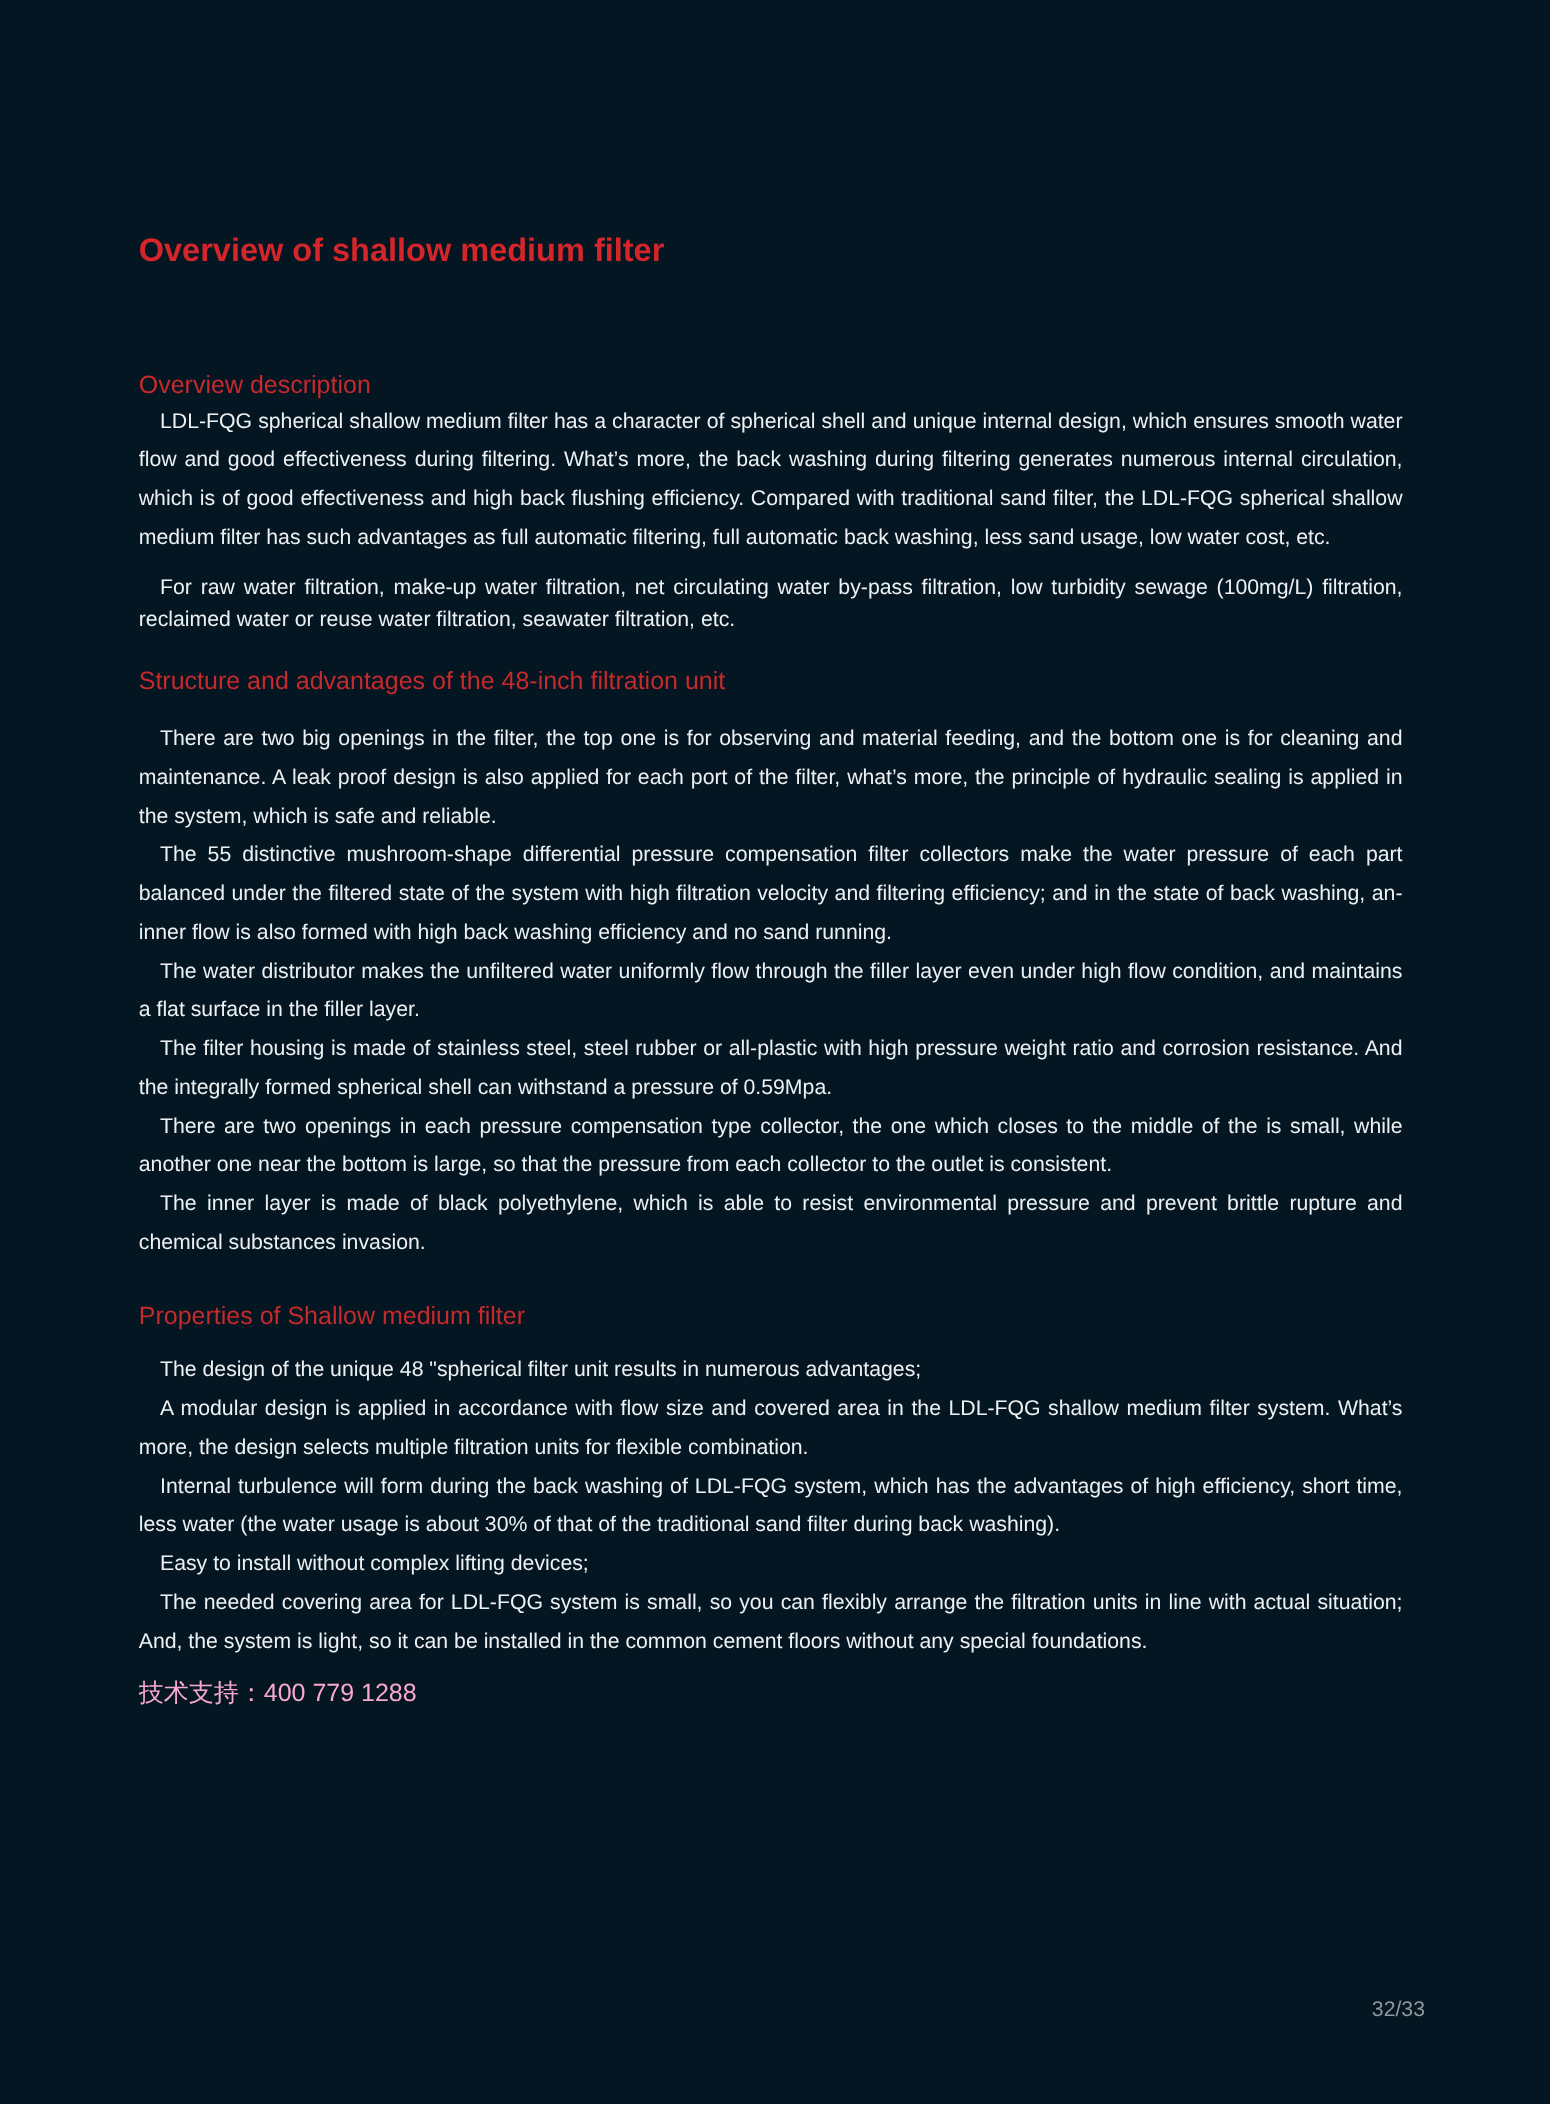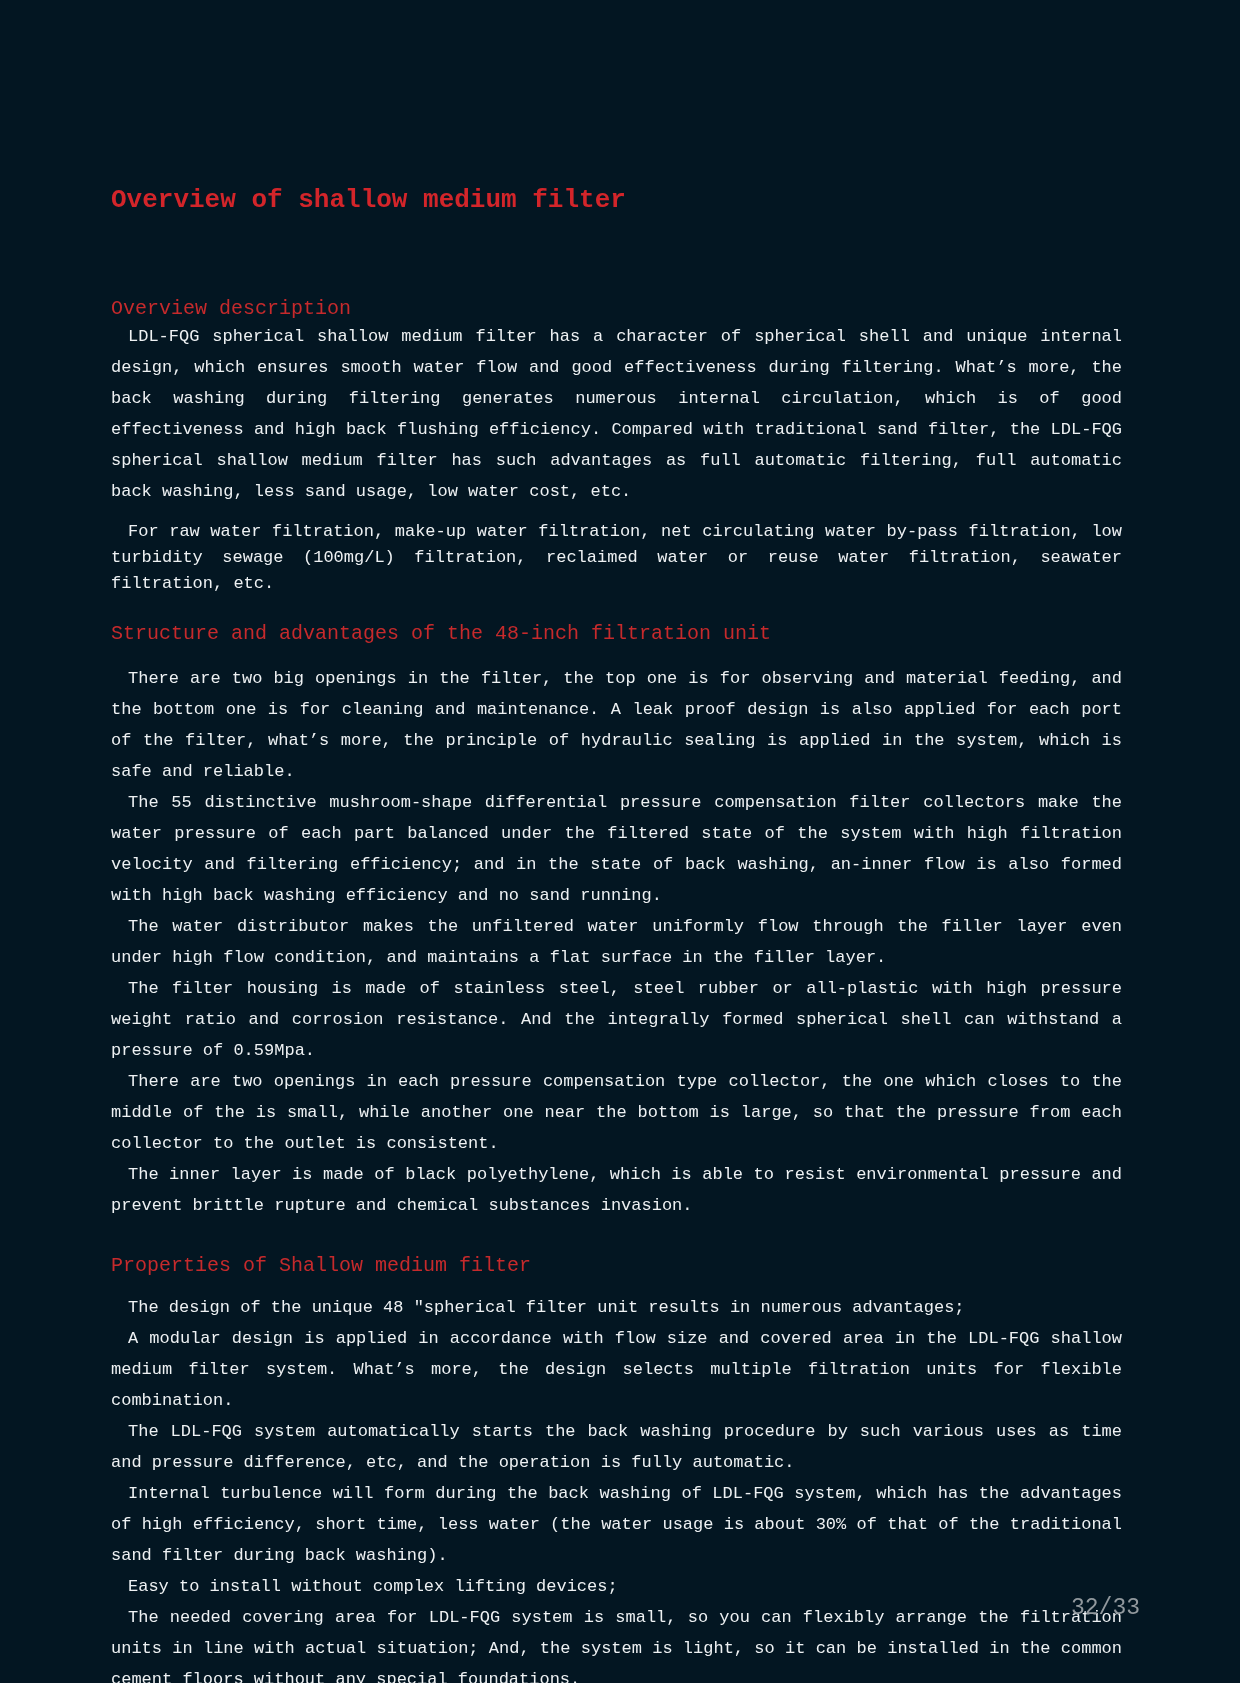--- a/index.html
+++ b/index.html
@@ -2,21 +2,21 @@
 <html><head>
 <meta charset="utf-8">
 <style>
   * { margin: 0; padding: 0; box-sizing: border-box; }
   html, body { background: #031622; }
   .page {
     position: relative;
     width: 1240px;
     height: 1683px;
     background: #031622;
-    font-family: Liberation Mono, monospace;
+    font-family: Liberation Sans, sans-serif;
     overflow: hidden;
   }
   .content {
     padding: 184px 118px 0 111px;
   }
   h1.doc-title {
     font-size: 26px;
     line-height: 32px;
     font-weight: bold;
     color: #d3252a;
@@ -46,21 +46,21 @@
   .support-line {
     margin-top: 14px;
     font-size: 20px;
     line-height: 26px;
     color: #f9a8d4;
   }
   .page-number {
     position: absolute;
     top: 1594px;
     right: 100px;
-    font-size: 23px;
+    font-size: 17px;
     line-height: 28px;
     color: #91989d;
   }
 </style>
 </head>
 <body>
 
 <div class="page">
   <div class="content">
 
@@ -82,21 +82,20 @@
       <p class="para">The water distributor makes the unfiltered water uniformly flow through the filler layer even under high flow condition, and maintains a flat surface in the filler layer.</p>
       <p class="para">The filter housing is made of stainless steel, steel rubber or all-plastic with high pressure weight ratio and corrosion resistance. And the integrally formed spherical shell can withstand a pressure of 0.59Mpa.</p>
       <p class="para">There are two openings in each pressure compensation type collector, the one which closes to the middle of the is small, while another one near the bottom is large, so that the pressure from each collector to the outlet is consistent.</p>
       <p class="para">The inner layer is made of black polyethylene, which is able to resist environmental pressure and prevent brittle rupture and chemical substances invasion.</p>
     </section>
 
     <section id="sec-properties">
       <h2 class="sec-heading">Properties of Shallow medium filter</h2>
       <p class="para">The design of the unique 48 "spherical filter unit results in numerous advantages;</p>
       <p class="para">A modular design is applied in accordance with flow size and covered area in the LDL-FQG shallow medium filter system. What’s more, the design selects multiple filtration units for flexible combination.</p>
-      <p class="para">The LDL-FQG system automatically starts the back washing procedure by such various uses as time and pressure difference, etc, and the operation is fully automatic.</p>
       <p class="para">Internal turbulence will form during the back washing of LDL-FQG system, which has the advantages of high efficiency, short time, less water (the water usage is about 30% of that of the traditional sand filter during back washing).</p>
       <p class="para">Easy to install without complex lifting devices;</p>
       <p class="para">The needed covering area for LDL-FQG system is small, so you can flexibly arrange the filtration units in line with actual situation; And, the system is light, so it can be installed in the common cement floors without any special foundations.</p>
     </section>
 
     <div class="support-line">技术支持：400 779 1288</div>
   </div>
 
   <div class="page-number">32/33</div>
 </div>

